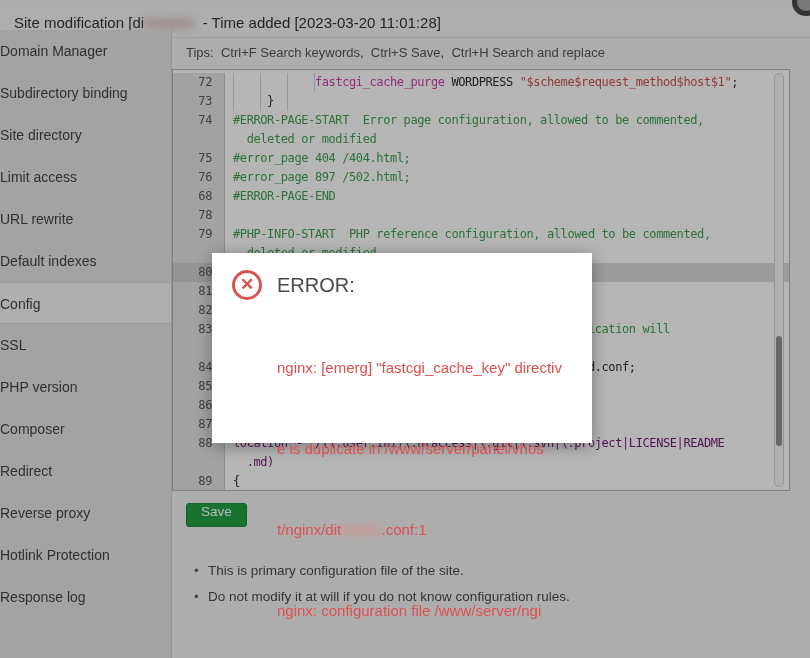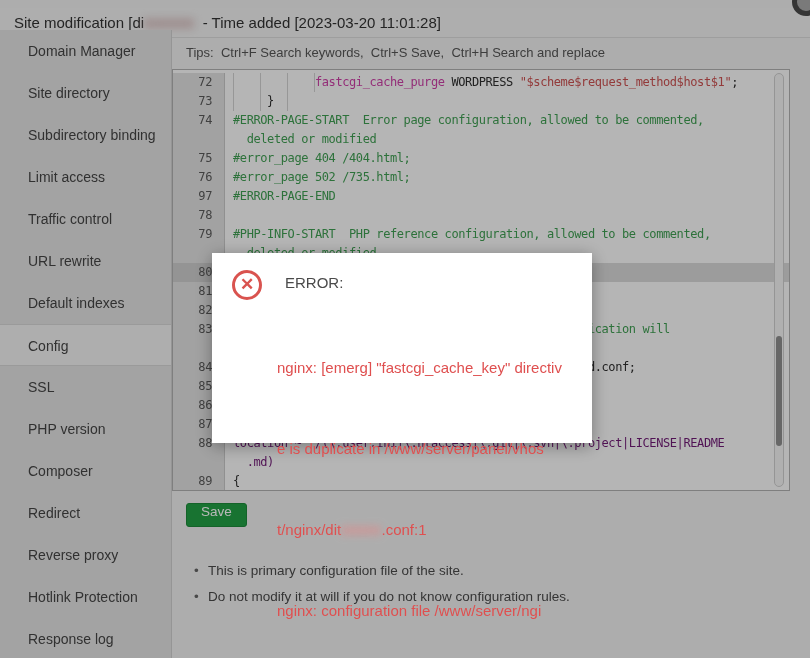--- a/index.html
+++ b/index.html
@@ -10,21 +10,21 @@
   .titlebar { position:absolute; top:8px; left:0; right:0; height:30px; line-height:30px;
     background:#f1f1f1; border-bottom:1px solid #dcdcdc; padding-left:14px;
     font-size:15px; color:#333; white-space:pre; z-index:1; }
   .redact-title { filter:blur(5px); color:#c9a0a0; letter-spacing:1px; }
   .corner-blob { position:absolute; top:-12px; right:-10px; width:28px; height:28px;
     border-radius:50%; background:#aaa; border:5px solid #4a4a4a; z-index:2; }
 
   
   .sidebar { position:absolute; top:30px; left:0; bottom:0; width:172px;
     background:#e2e2e2; border-right:1px solid #cfcfcf; z-index:1; overflow:hidden; }
-  .side-item { height:42px; line-height:42px; padding-left:28px; font-size:14px;
+  .side-item { height:42px; line-height:42px; font-size:14px;
     color:#454545; cursor:pointer; }
   .side-item.active { background:#f1f1f1; border-top:1px solid #d6d6d6; border-bottom:1px solid #d6d6d6; }
 
   
   .main { position:absolute; top:30px; left:172px; right:0; bottom:0; z-index:1; }
   .tips { margin:15px 0 9px 14px; font-size:13px; color:#555; white-space:pre; }
 
   
   .editor { position:relative; margin-left:0; width:618px; height:422px;
     background:#fbfbfb; border:1px solid #b0b0b0; overflow:hidden;
@@ -59,37 +59,36 @@
   .note-row::before { content:"•"; position:absolute; left:8px; color:#666; }
 
   
   .overlay { position:fixed; left:0; top:0; width:810px; height:658px;
     background:rgba(0,0,0,0.28); z-index:40; }
   .popup { position:fixed; left:212px; top:253px; width:380px; height:190px;
     background:#fff; z-index:50; box-shadow:0 3px 16px rgba(0,0,0,0.35); }
   .err-icon { position:absolute; left:20px; top:17px; width:30px; height:30px;
     border:3px solid #d9534f; border-radius:50%; color:#d9534f;
     font-size:17px; font-weight:bold; text-align:center; line-height:24px; }
-  .err-title { position:absolute; left:65px; top:21px; font-size:15px; color:#4a4a4a;margin-left:8px; }
+  .err-title { position:absolute; left:65px; top:21px; font-size:20px; color:#4a4a4a; }
   .err-body { position:absolute; left:65px; top:47px; font-size:15px; line-height:27px;
     color:#df4f4f; white-space:pre; }
   .redact-err { filter:blur(4px); color:#d98c8c; letter-spacing:1px; }
 </style>
 </head>
 <body>
 
 <div class="titlebar"><span>Site modification [di</span><span class="redact-title">■■■■■</span><span>  - Time added [2023-03-20 11:01:28]</span></div>
 <div class="corner-blob"></div>
 
 <div class="sidebar">
     <div class="side-item">Domain Manager</div>
+    <div class="side-item">Subdirectory binding</div>
     <div class="side-item">Site directory</div>
-    <div class="side-item">Subdirectory binding</div>
     <div class="side-item">Limit access</div>
-    <div class="side-item">Traffic control</div>
     <div class="side-item">URL rewrite</div>
     <div class="side-item">Default indexes</div>
     <div class="side-item active">Config</div>
     <div class="side-item">SSL</div>
     <div class="side-item">PHP version</div>
     <div class="side-item">Composer</div>
     <div class="side-item">Redirect</div>
     <div class="side-item">Reverse proxy</div>
     <div class="side-item">Hotlink Protection</div>
     <div class="side-item">Response log</div>
@@ -115,24 +114,24 @@
         <div class="crow">
           <span class="gut"></span>
           <span class="codeln"><span class="tok-com">  deleted or modified</span></span>
         </div>
         <div class="crow">
           <span class="gut">75</span>
           <span class="codeln"><span class="tok-com">#error_page 404 /404.html;</span></span>
         </div>
         <div class="crow">
           <span class="gut">76</span>
-          <span class="codeln"><span class="tok-com">#error_page 502 /735.html;</span></span>
-        </div>
-        <div class="crow">
-          <span class="gut">97</span>
+          <span class="codeln"><span class="tok-com">#error_page 897 /502.html;</span></span>
+        </div>
+        <div class="crow">
+          <span class="gut">68</span>
           <span class="codeln"><span class="tok-com">#ERROR-PAGE-END</span></span>
         </div>
         <div class="crow">
           <span class="gut">78</span>
           <span class="codeln"></span>
         </div>
         <div class="crow">
           <span class="gut">79</span>
           <span class="codeln"><span class="tok-com">#PHP-INFO-START  PHP reference configuration, allowed to be commented,</span></span>
         </div>

